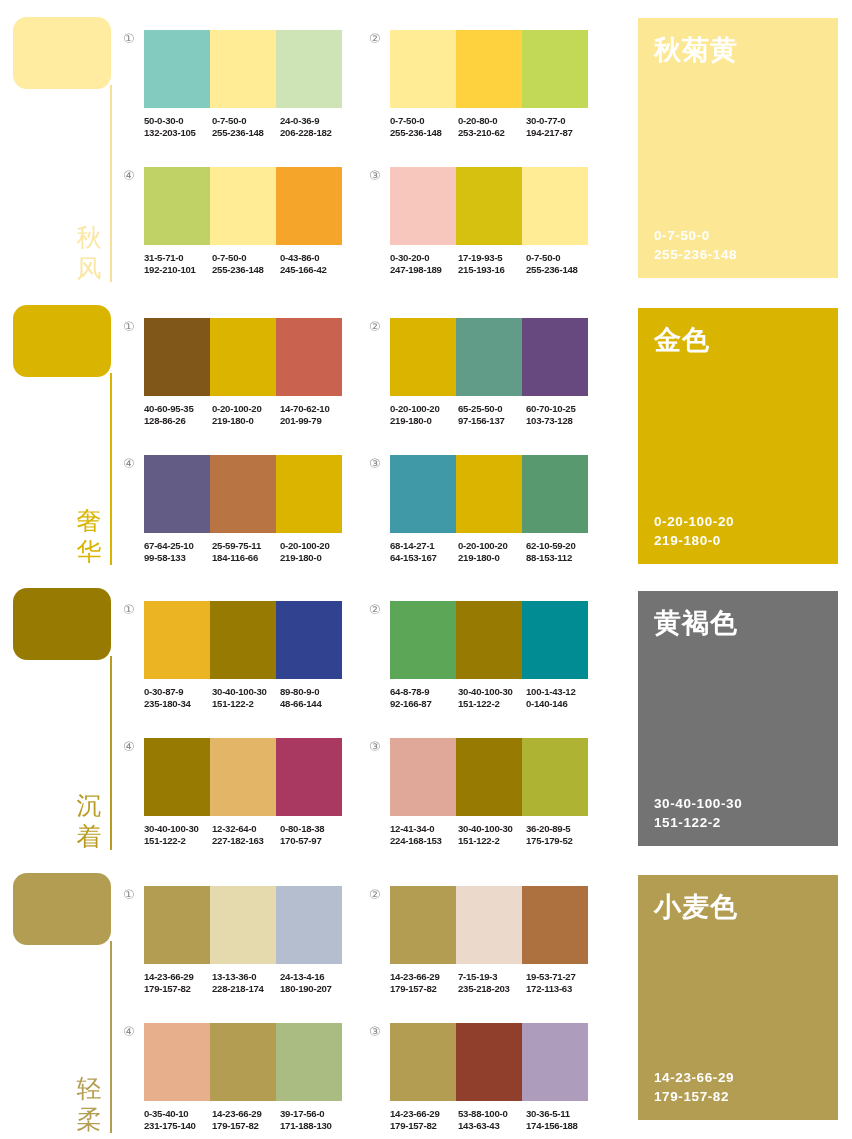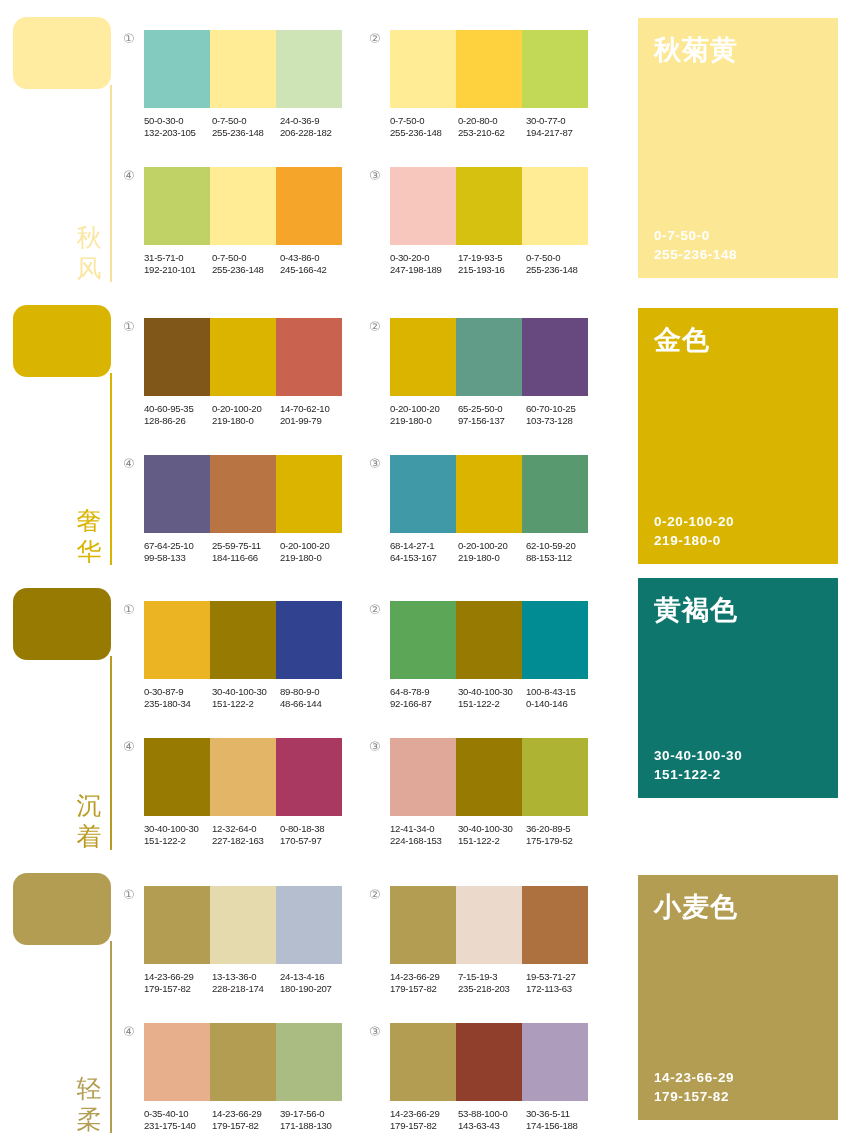--- a/index.html
+++ b/index.html
@@ -81,21 +81,21 @@
   .codes {
     display: flex;
     width: 204px;
     margin-top: 7px;
   }
   .code-cell {
     width: 68px;
     font-size: 9.6px;
     line-height: 12.4px;
     color: #231f20;
-    font-weight: 400;
+    font-weight: 700;
     letter-spacing: -0.25px;
     font-family: "Liberation Sans", sans-serif;
   }
   .code-cell .cmyk { display: block; white-space: nowrap; }
   .code-cell .rgb  { display: block; white-space: nowrap; }
 
   
   .big-panel {
     position: absolute;
     left: 638px;
@@ -378,21 +378,21 @@
         <div class="codes">
           <div class="code-cell">
             <span class="cmyk">64-8-78-9</span>
             <span class="rgb">92-166-87</span>
           </div>
           <div class="code-cell">
             <span class="cmyk">30-40-100-30</span>
             <span class="rgb">151-122-2</span>
           </div>
           <div class="code-cell">
-            <span class="cmyk">100-8-43-15</span>
+            <span class="cmyk">100-1-43-12</span>
             <span class="rgb">0-140-146</span>
           </div>
         </div>
       </div>
       <div class="group" style="left: 144px; top: 167px;">
         <div class="group-num">④</div>
         <div class="chips">
           <div class="chip" style="background: rgb(151, 122, 2);"></div>
           <div class="chip" style="background: rgb(227, 182, 103);"></div>
           <div class="chip" style="background: rgb(170, 57, 97);"></div>
@@ -427,21 +427,21 @@
           <div class="code-cell">
             <span class="cmyk">30-40-100-30</span>
             <span class="rgb">151-122-2</span>
           </div>
           <div class="code-cell">
             <span class="cmyk">36-20-89-5</span>
             <span class="rgb">175-179-52</span>
           </div>
         </div>
       </div>
-      <div class="big-panel" style="top: 7px; height: 220px; background: #0f766e; color: rgb(255, 255, 255);">
+      <div class="big-panel" style="top: 20px; height: 255px; background: #737373; color: rgb(255, 255, 255);">
         <div class="big-title">黄褐色</div>
         <div class="big-codes">
           <span>30-40-100-30</span>
           <span>151-122-2</span>
         </div>
       </div>
     </div>
     <div class="section" style="top: 856px; height: 283px;">
       <div class="left-col">
         <div class="hero-swatch" style="background: rgb(179, 157, 82);"></div>

